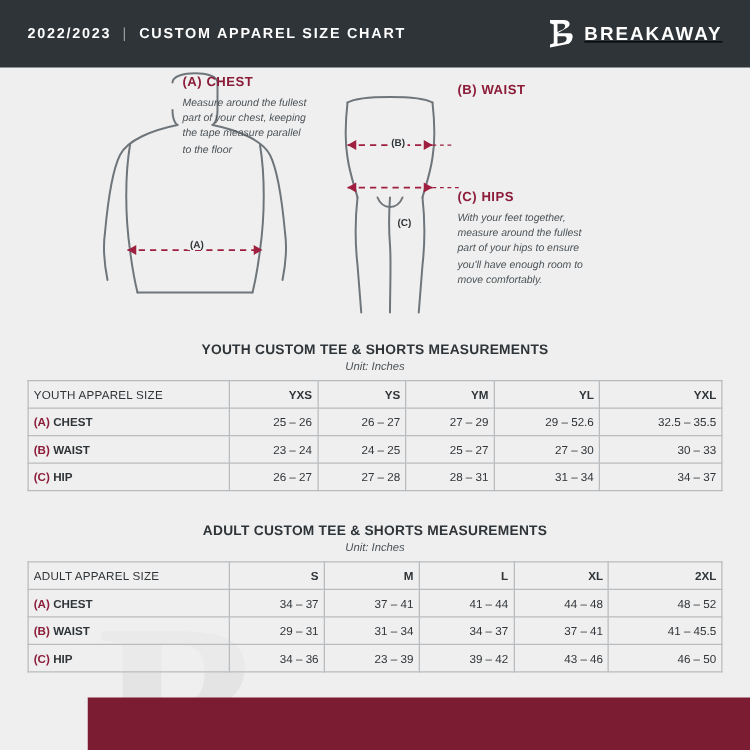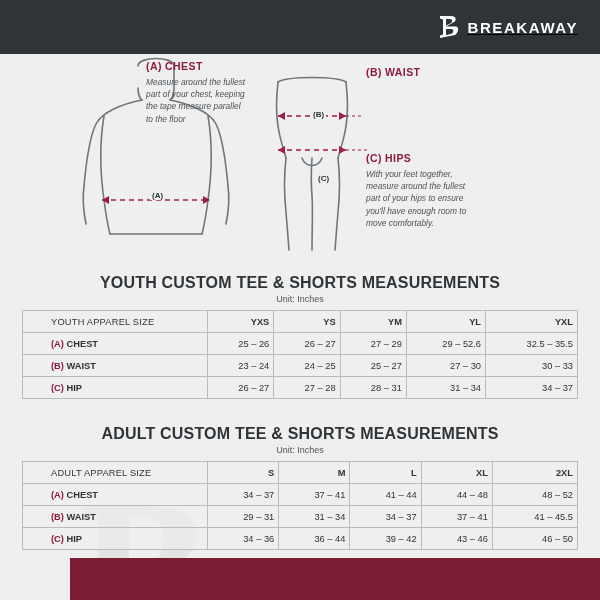--- a/index.html
+++ b/index.html
@@ -125,63 +125,69 @@
     font-weight: bold;
     padding: 0 2px;
   }
 
   
   .table-block { margin: 0 22px; }
   .tbl-title {
     text-align: center;
     color: #2f3438;
     font-weight: bold;
-    font-size: 16px;
+    font-size: 11px;
     letter-spacing: .2px;
     margin-top: 8px;
   }
   .tbl-unit {
     text-align: center;
     color: #4c5358;
     font-size: 9px;
+    font-style: italic;
     margin: 2px 0 6px 0;
   }
   table {
     width: 100%;
     border-collapse: collapse;
     background: transparent;
   }
   th, td {
     border: 1px solid #b9bcbe;
     font-size: 9.3px;
     color: #2f3438;
     height: 21px;
     text-align: right;
     padding: 0 4px;
     background: rgba(239,239,239,0.55);
   }
   th.rowhdr, td.rowhdr {
     text-align: left;
-    padding-left: 28px;
+    padding-left: 4px;
     width: 152px;
     font-weight: normal;
   }
   th { font-weight: bold; }
   th.rowhdr { font-weight: normal; letter-spacing: .2px; }
   td.rowhdr .paren { color: #8c1d3a; font-weight: bold; }
   td.rowhdr .lbl { font-weight: bold; }
 </style>
 </head>
 <body>
 
 <div class="page">
 
   <div class="watermark">B</div>
 
   <div class="header">
+    <div class="hdr-left">
+      <span>2022/2023</span>
+      <span class="hdr-sep">|</span>
+      <span>CUSTOM APPAREL SIZE CHART</span>
+    </div>
     <div class="hdr-right">
       <span class="brand-mark">
         <svg width="22" height="26" viewBox="0 0 22 26">
           <path d="M3 2 L14 2 C19 2 20 6 17 8 L9 12.5 L19 12.5 C22 12.5 22 18 18 21 L3 24 L3 21.5 L6 20.5 L6 5.5 L3 4.5 Z" fill="#ffffff"></path>
           <path d="M9 5 L13 5 C15.5 5 16 8 13.5 9.3 L9 11.6 Z" fill="#2f3438"></path>
           <path d="M9 15 L14.5 15 C17 15 17 19 14 20 L9 21 Z" fill="#2f3438"></path>
         </svg>
       </span>
       <span class="brand-name">BREAKAWAY</span>
     </div>
@@ -350,21 +356,21 @@
             <td>34 – 37</td>
             <td>37 – 41</td>
             <td>41 – 45.5</td>
           </tr>
           <tr>
             <td class="rowhdr">
               <span class="paren">(C)</span>
               <span class="lbl">HIP</span>
             </td>
             <td>34 – 36</td>
-            <td>36 – 44</td>
+            <td>23 – 39</td>
             <td>39 – 42</td>
             <td>43 – 46</td>
             <td>46 – 50</td>
           </tr>
         </tbody>
       </table>
     </div>
 
   </div>
 

